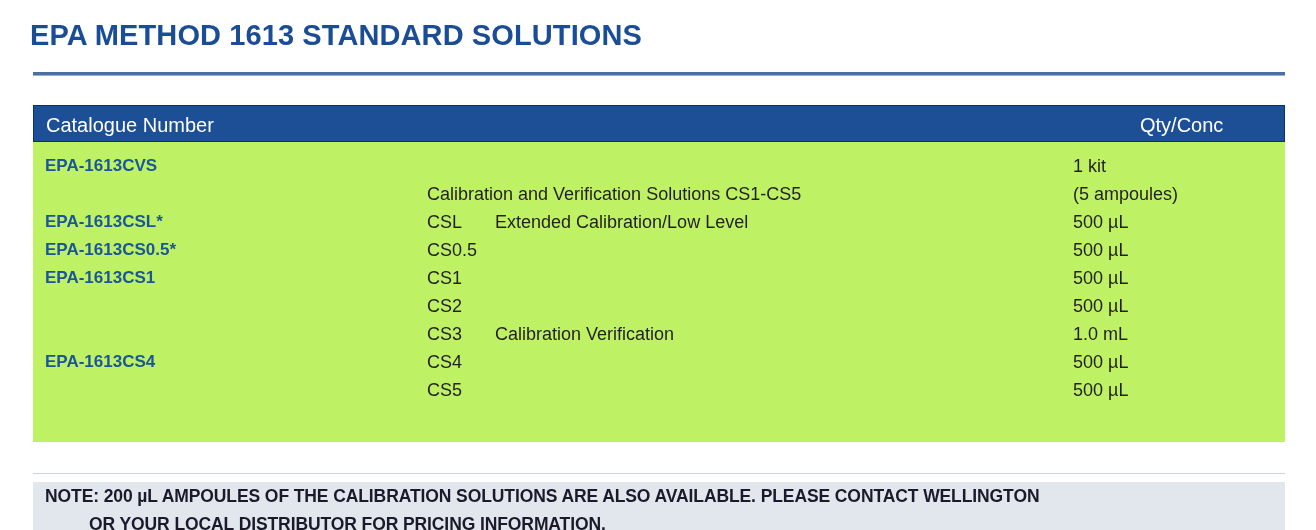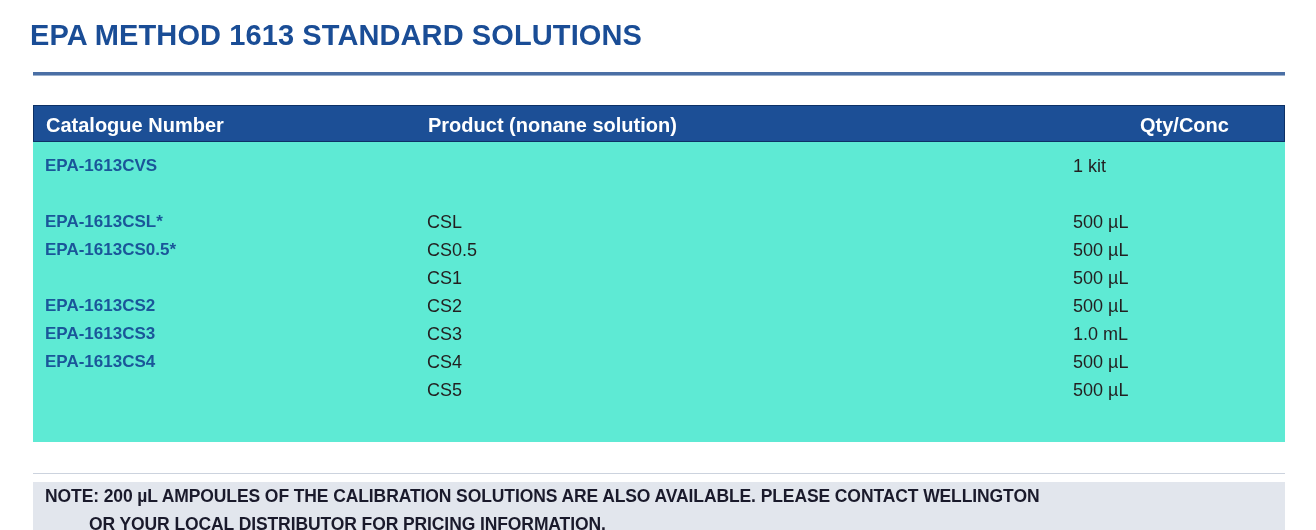--- a/index.html
+++ b/index.html
@@ -63,30 +63,30 @@
     height: 37px;
     background: #1c4f96;
     border: 1px solid #0d3166;
     box-sizing: border-box;
   }
   .th {
     position: absolute;
     top: 8px;
     color: #ffffff;
     font-size: 20px;
-    font-weight: bold;
+    font-weight: normal;
     white-space: nowrap;
   }
   .th-cat   { left: 12px; }
   .th-prod  { left: 394px; }
   .th-qty   { left: 1074px; margin-left: 32px; }
 
   .tbody {
     position: relative;
-    background: #5eead4;
+    background: #bef264;
     height: 300px;
   }
 
   .row {
     position: absolute;
     left: 0;
     right: 0;
     height: 28px;
   }
   .cell {
@@ -151,62 +151,68 @@
 
   <div class="title">EPA METHOD 1613 STANDARD SOLUTIONS</div>
 
   <div class="title-rule"></div>
   <div class="title-rule-thin"></div>
 
   <div class="table">
 
     <div class="thead">
       <div class="th th-cat">Catalogue Number</div>
-      <div class="th th-prod">Product  (nonane solution)</div>
       <div class="th th-qty">Qty/Conc</div>
     </div>
 
     <div class="tbody">
 
       <div class="row" style="top:10px">
         <div class="cell cell-cat">EPA-1613CVS</div>
         <div class="cell cell-prod-desc"></div>
         <div class="cell cell-qty">1 kit</div>
       </div>
 
+      <div class="row" style="top:38px">
+        <div class="cell cell-cat"></div>
+        <div class="cell cell-prod">Calibration and Verification Solutions CS1-CS5</div>
+        <div class="cell cell-prod-desc"></div>
+        <div class="cell cell-qty">(5 ampoules)</div>
+      </div>
 
       <div class="row" style="top:66px">
         <div class="cell cell-cat">EPA-1613CSL*</div>
         <div class="cell cell-prod">CSL</div>
+        <div class="cell cell-prod-desc">Extended Calibration/Low Level</div>
         <div class="cell cell-qty">500 µL</div>
       </div>
 
       <div class="row" style="top:94px">
         <div class="cell cell-cat">EPA-1613CS0.5*</div>
         <div class="cell cell-prod">CS0.5</div>
         <div class="cell cell-prod-desc"></div>
         <div class="cell cell-qty">500 µL</div>
       </div>
 
       <div class="row" style="top:122px">
+        <div class="cell cell-cat">EPA-1613CS1</div>
         <div class="cell cell-prod">CS1</div>
         <div class="cell cell-prod-desc"></div>
         <div class="cell cell-qty">500 µL</div>
       </div>
 
       <div class="row" style="top:150px">
-        <div class="cell cell-cat">EPA-1613CS2</div>
         <div class="cell cell-prod">CS2</div>
         <div class="cell cell-prod-desc"></div>
         <div class="cell cell-qty">500 µL</div>
       </div>
 
       <div class="row" style="top:178px">
-        <div class="cell cell-cat">EPA-1613CS3</div>
         <div class="cell cell-prod">CS3</div>
+        <div class="cell cell-prod-desc">Calibration Verification</div>
         <div class="cell cell-qty">1.0 mL</div>
       </div>
 
       <div class="row" style="top:206px">
         <div class="cell cell-cat">EPA-1613CS4</div>
         <div class="cell cell-prod">CS4</div>
         <div class="cell cell-prod-desc"></div>
         <div class="cell cell-qty">500 µL</div>
       </div>
 

